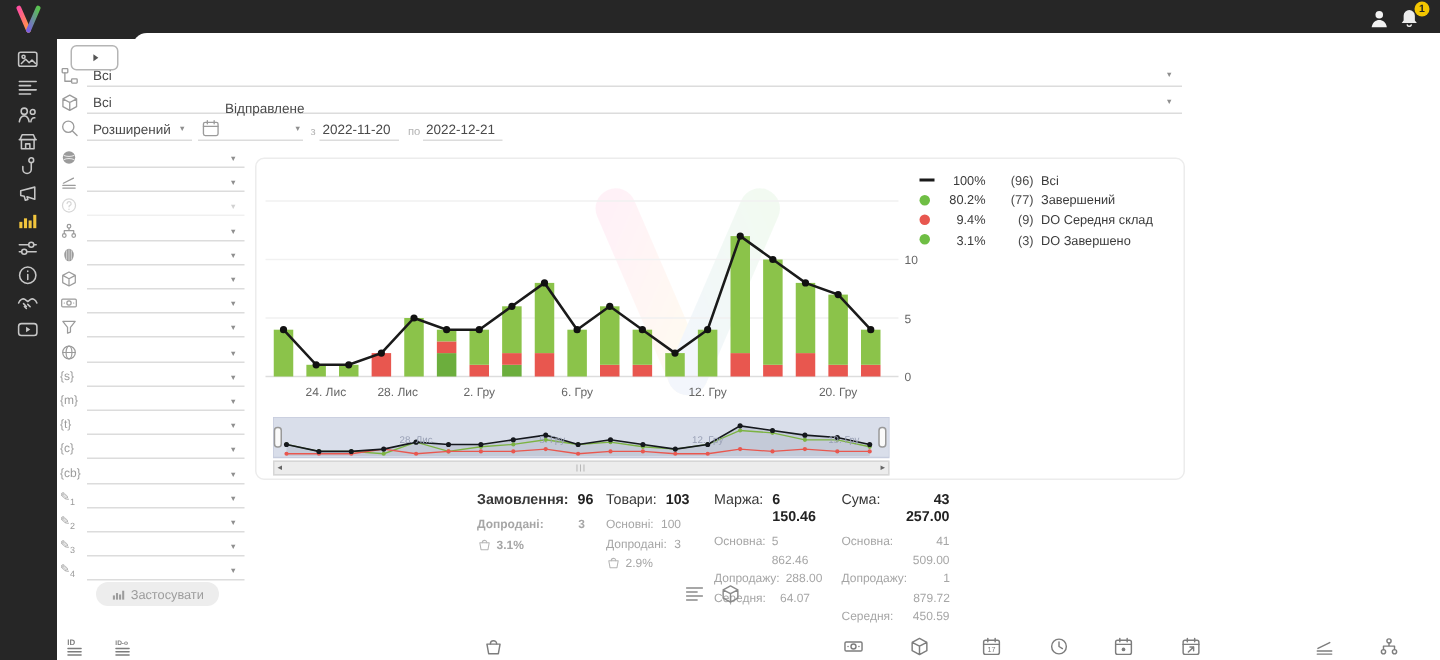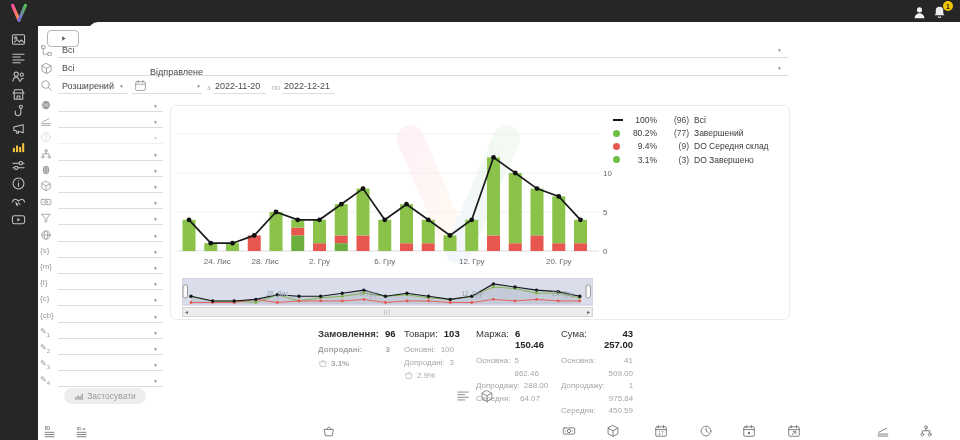--- a/index.html
+++ b/index.html
@@ -634,21 +634,21 @@
       <div class="stat-title">
         <span>Сума:</span>
         <b>43 257.00</b>
       </div>
       <div class="stat-row">
         <span>Основна:</span>
         <span>41 509.00</span>
       </div>
       <div class="stat-row">
         <span>Допродажу:</span>
-        <span>1 975.84</span>
+        <span>1 879.72</span>
       </div>
       <div class="stat-row">
         <span>Середня:</span>
         <span>450.59</span>
       </div>
     </div>
   </div>
 <div id="toggles-slot">
     <span class="toggle" style="left: 456px;">
       <svg width="14" height="14" viewBox="0 0 16 16" fill="none" stroke="currentColor" stroke-width="1.1" stroke-linecap="round" stroke-linejoin="round">

